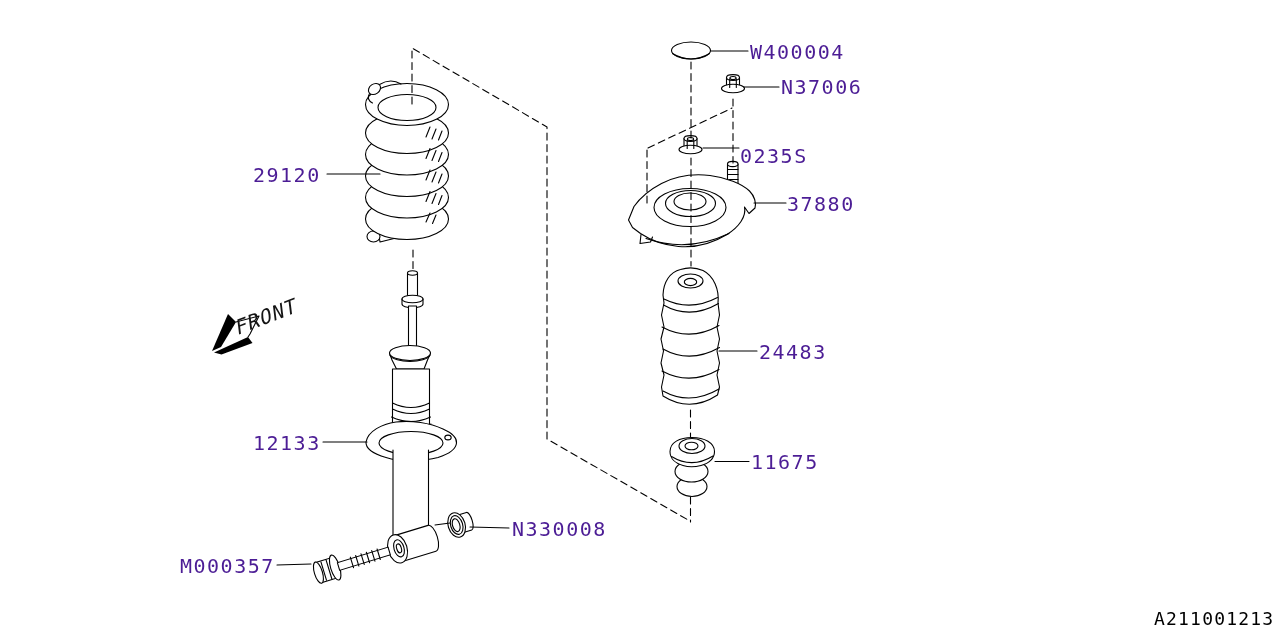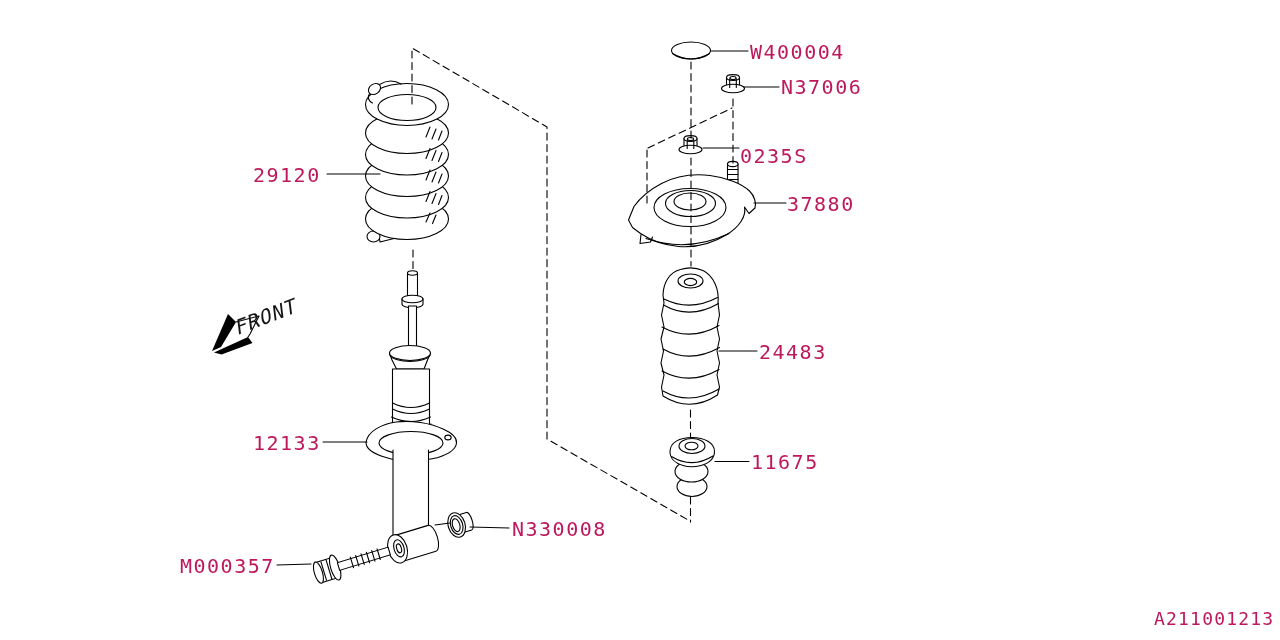--- a/index.html
+++ b/index.html
@@ -4,26 +4,26 @@
 <style>
   html,body{margin:0;padding:0;background:#ffffff;}
   .stage{position:relative;width:1280px;height:640px;background:#ffffff;overflow:hidden;
          font-family:"DejaVu Sans Mono", monospace;}
   .stage svg{position:absolute;left:0;top:0;}
   .art{stroke:#000;stroke-width:1.1;fill:none;stroke-linecap:round;stroke-linejoin:round;}
   .wf{fill:#ffffff;}
   .blk{fill:#000;stroke:none;}
   .dash{stroke-dasharray:7 4.5;}
   .part-label{position:absolute;font-size:20px;line-height:20px;letter-spacing:1.5px;
-              color:#be185d;white-space:nowrap;cursor:pointer;}
+              color:#4c1d95;white-space:nowrap;cursor:pointer;}
   .front-label{position:absolute;left:236px;top:318px;font-size:20px;line-height:20px;
                letter-spacing:1px;color:#141414;transform-origin:0 50%;
                transform:rotate(-21deg) skewX(-14deg);}
   .drawing-number{position:absolute;left:1154px;top:609px;font-size:18px;line-height:20px;
-                  letter-spacing:1.2px;color:#be185d;}
+                  letter-spacing:1.2px;color:#000000;}
 </style>
 </head>
 <body>
 
 <div class="stage">
 
 <svg width="1280" height="640" viewBox="0 0 1280 640">
   <g class="art">
 
     <g>

